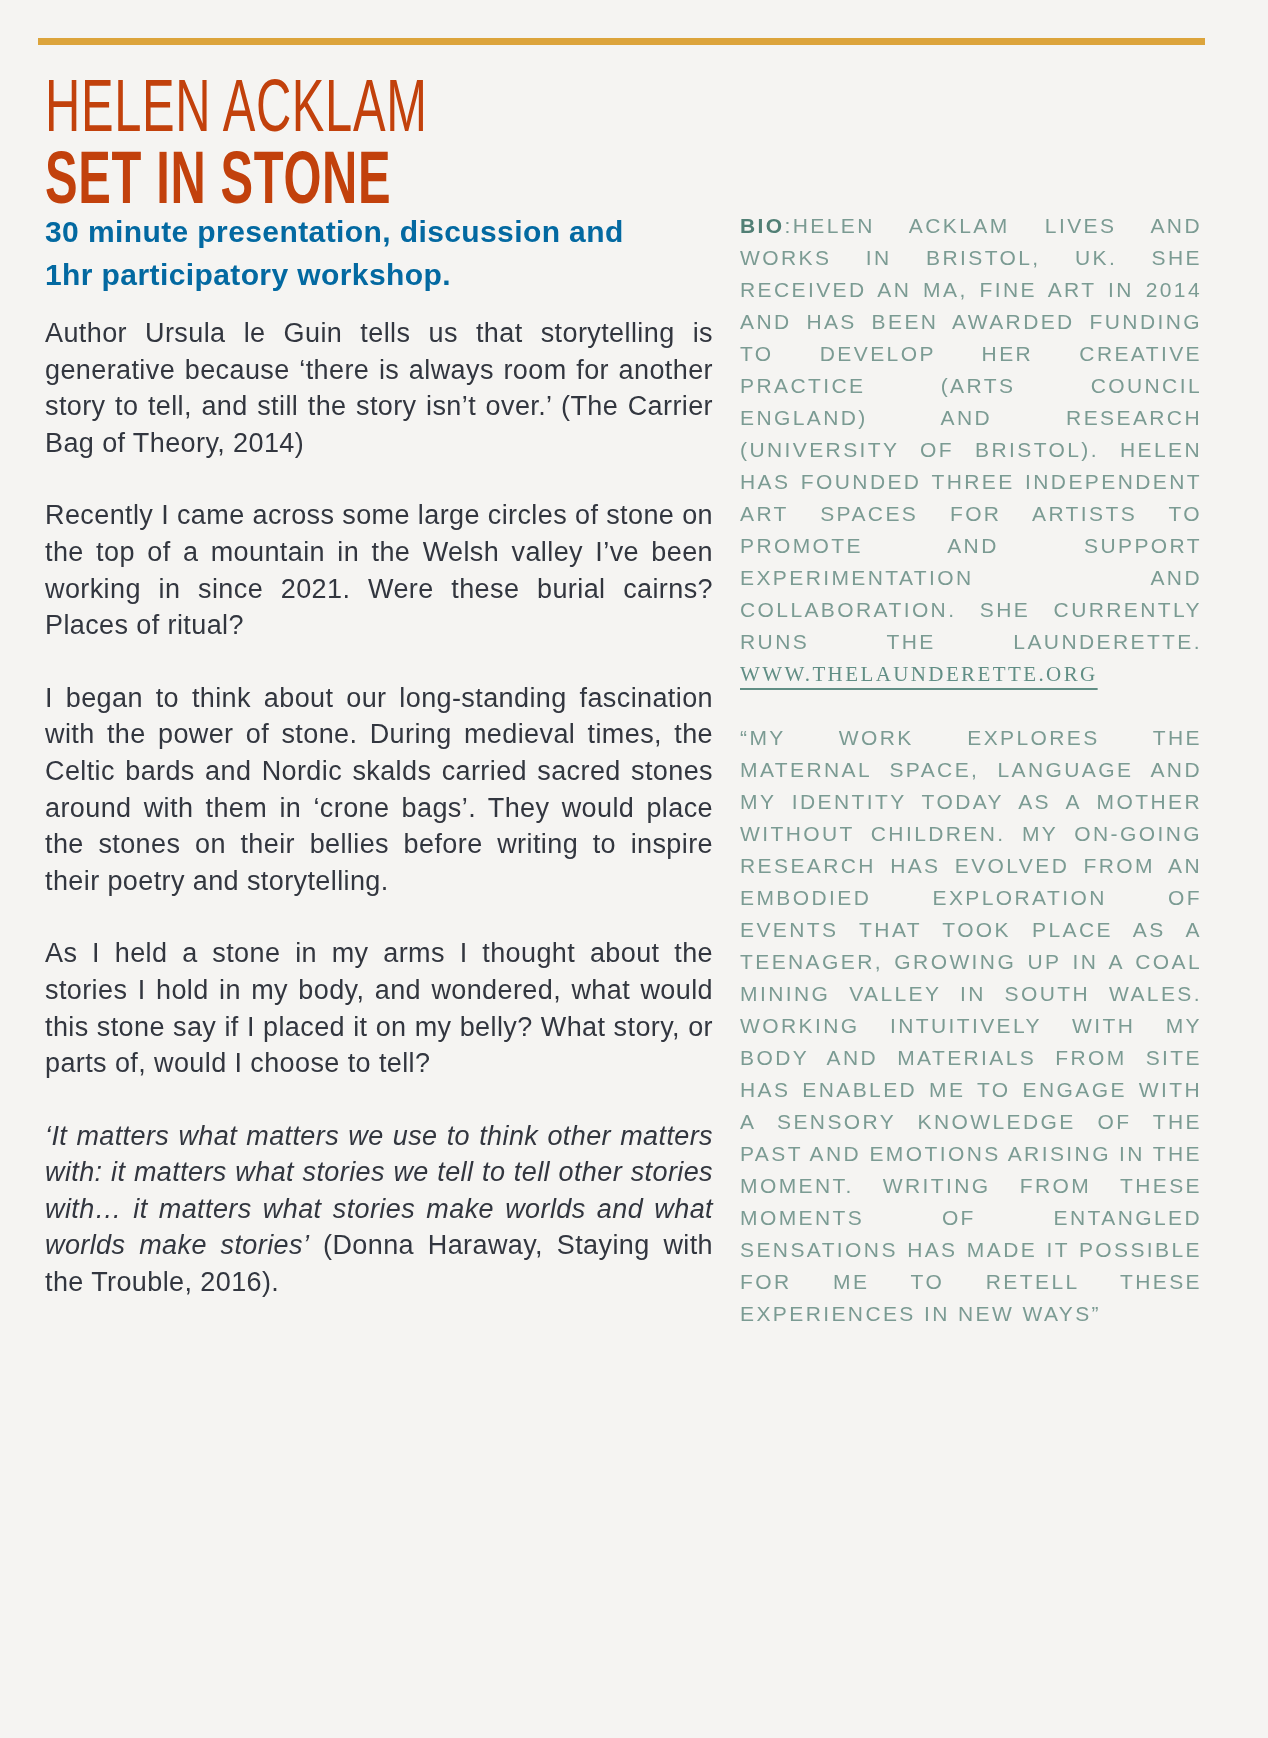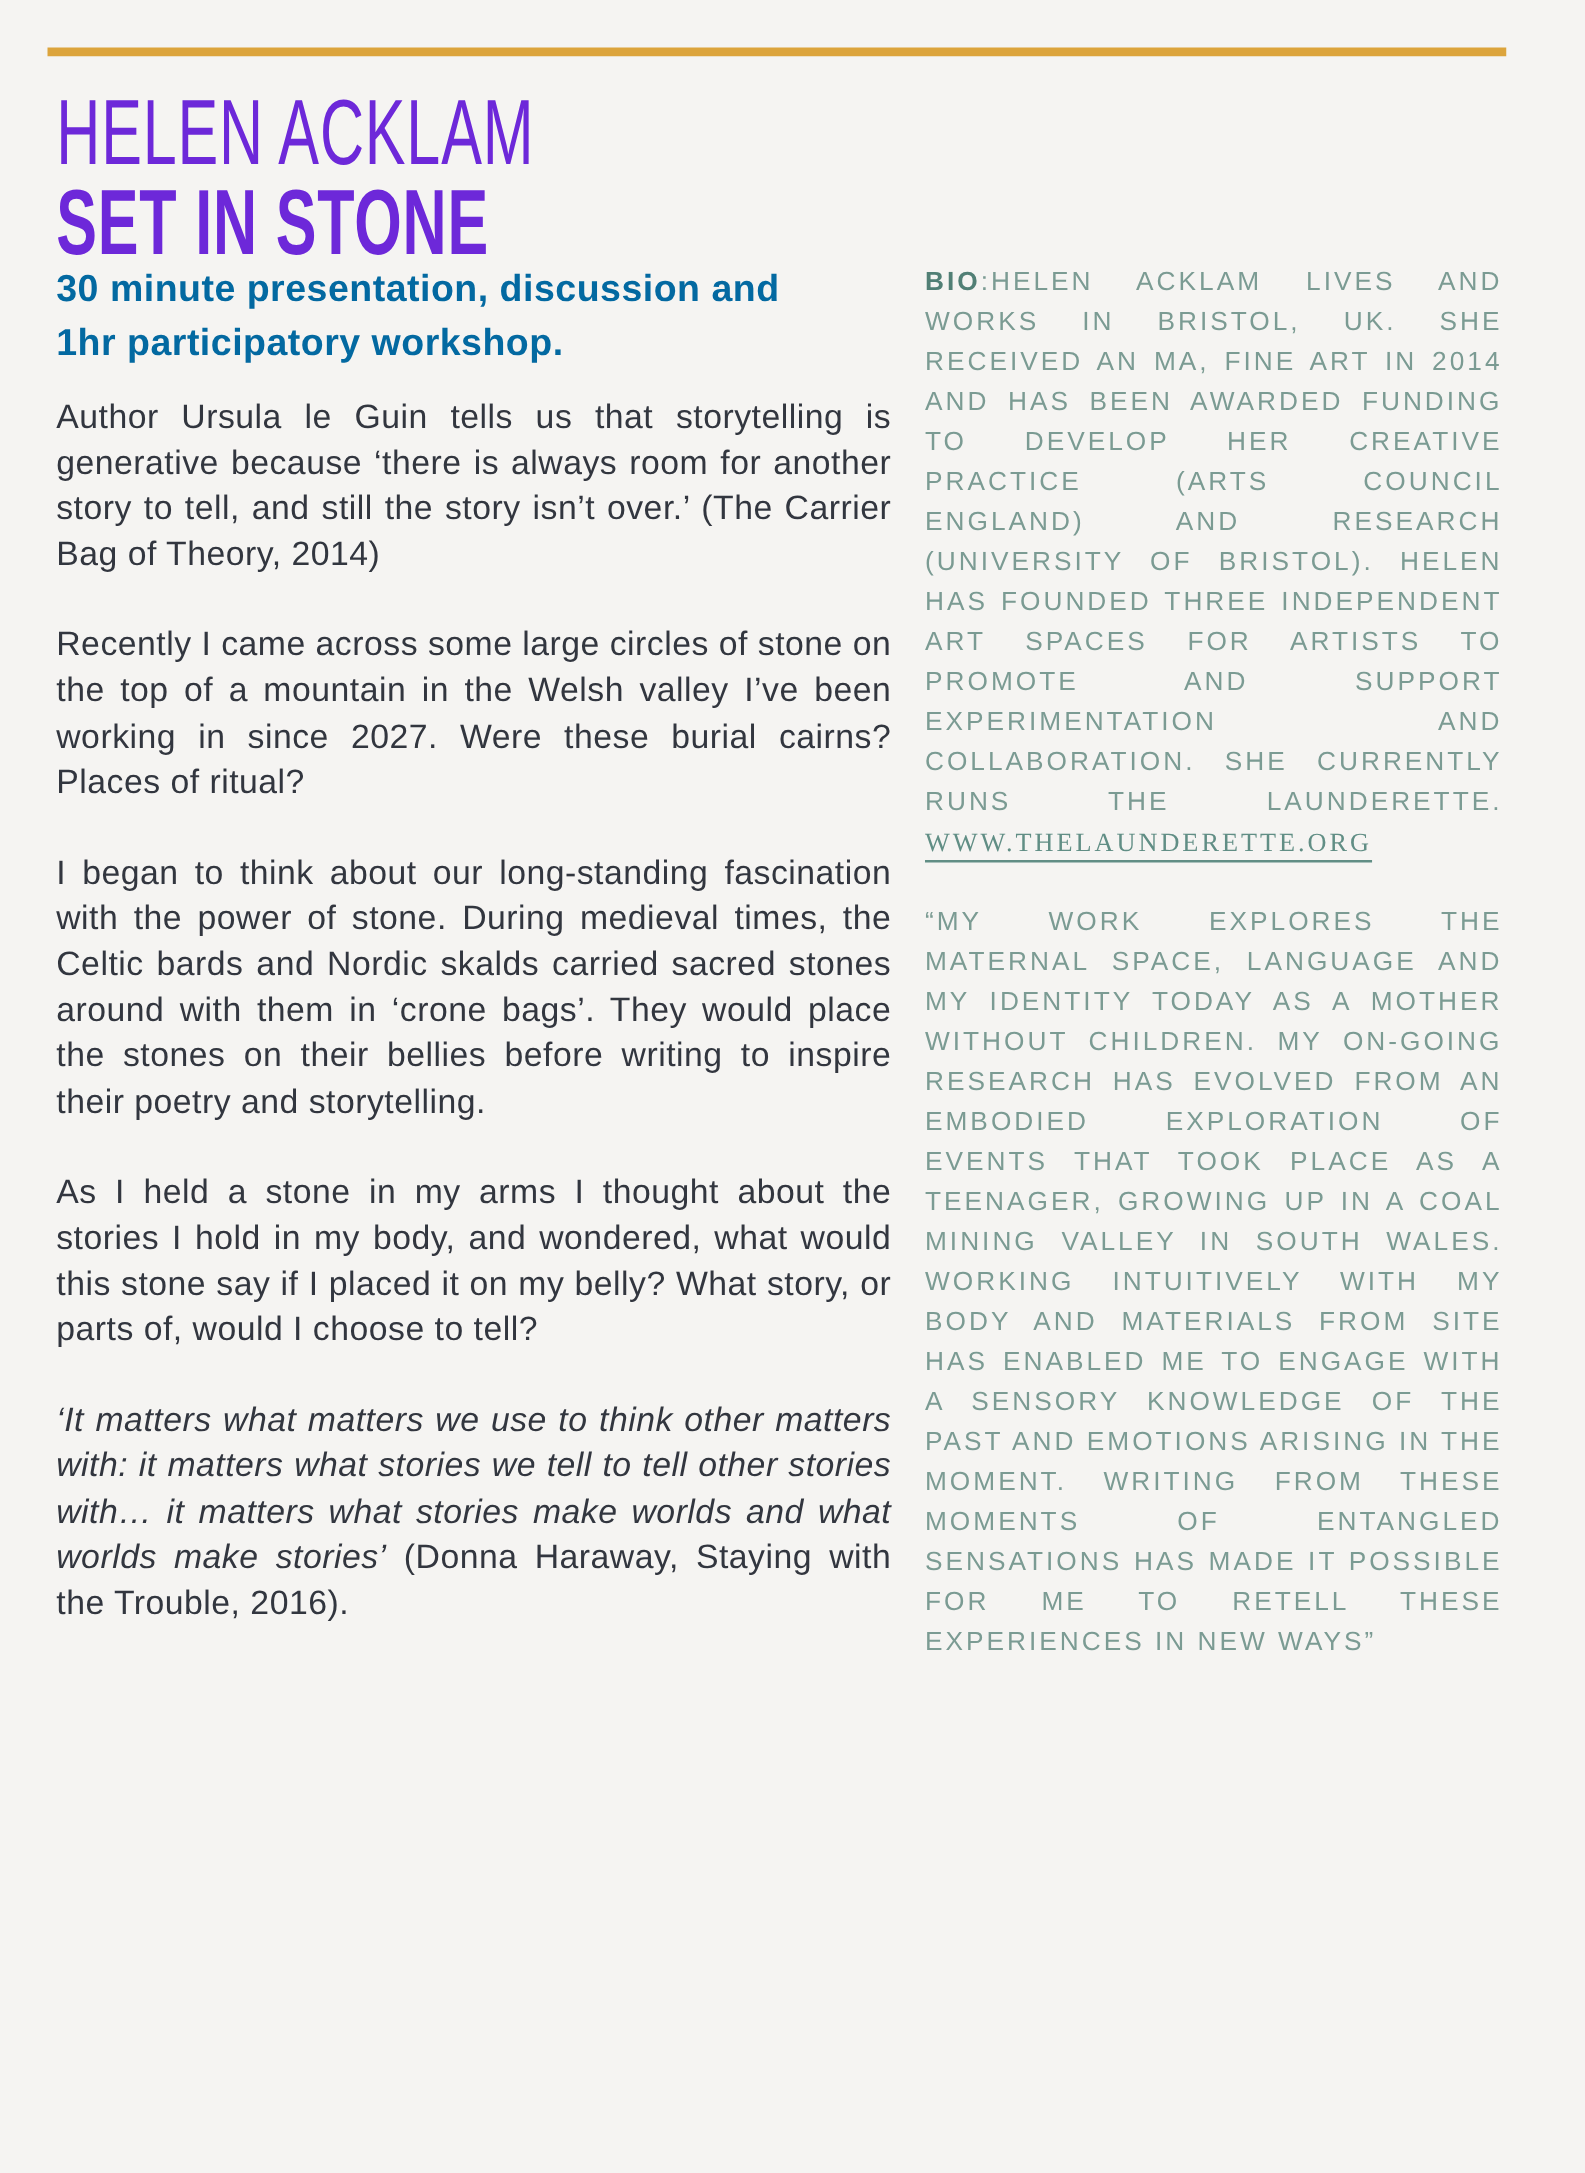--- a/index.html
+++ b/index.html
@@ -71,30 +71,30 @@
   .right-col .para2{margin-top:44px;}
   .right-col .para3{margin-top:32px;}
 </style>
 </head>
 <body>
 
 <div class="page" style="background: rgb(245, 244, 242);">
 
   <div class="top-rule" style="background: rgb(220, 164, 60);"></div>
 
-  <div class="title-block" style="color: #6d28d9;">
+  <div class="title-block" style="color: #c2410c;">
     <div class="title-line l1">HELEN ACKLAM</div>
     <div class="title-line l2">SET IN STONE</div>
   </div>
 
   <div class="subtitle">30 minute presentation, discussion and 1hr participatory workshop.</div>
 
   <div class="left-col" style="color: rgb(50, 54, 63);">
     <p>Author Ursula le Guin tells us that storytelling is generative because ‘there is always room for another story to tell, and still the story isn’t over.’ (The Carrier Bag of Theory, 2014)</p>
-    <p>Recently I came across some large circles of stone on the top of a mountain in the Welsh valley I’ve been working in since 2027. Were these burial cairns? Places of ritual?</p>
+    <p>Recently I came across some large circles of stone on the top of a mountain in the Welsh valley I’ve been working in since 2021. Were these burial cairns? Places of ritual?</p>
     <p>I began to think about our long-standing fascination with the power of stone. During medieval times, the Celtic bards and Nordic skalds carried sacred stones around with them in ‘crone bags’. They would place the stones on their bellies before writing to inspire their poetry and storytelling.</p>
     <p>As I held a stone in my arms I thought about the stories I hold in my body, and wondered, what would this stone say if I placed it on my belly? What story, or parts of, would I choose to tell?</p>
     <p><span class="quote-italic">‘It matters what matters we use to think other matters with: it matters what stories we tell to tell other stories with… it matters what stories make worlds and what worlds make stories’</span><span> (Donna Haraway, Staying with the Trouble, 2016).</span></p>
   </div>
 
   <div class="right-col" style="color: rgb(123, 155, 147);">
     <p class="bio-para"><span class="bio-bold" style="color: rgb(81, 127, 117);">BIO</span><span>:HELEN ACKLAM LIVES AND WORKS IN BRISTOL, UK. SHE RECEIVED AN MA, FINE ART IN 2014 AND HAS BEEN AWARDED FUNDING TO DEVELOP HER CREATIVE PRACTICE (ARTS COUNCIL ENGLAND) AND RESEARCH (UNIVERSITY OF BRISTOL). HELEN HAS FOUNDED THREE INDEPENDENT ART SPACES FOR ARTISTS TO PROMOTE AND SUPPORT EXPERIMENTATION AND COLLABORATION. SHE CURRENTLY RUNS THE LAUNDERETTE.</span></p>
     <a class="bio-link" style="color: rgb(97, 142, 133);">WWW.THELAUNDERETTE.ORG</a>
     <p class="para3">“MY WORK EXPLORES THE MATERNAL SPACE, LANGUAGE AND MY IDENTITY TODAY AS A MOTHER WITHOUT CHILDREN. MY ON-GOING RESEARCH HAS EVOLVED FROM AN EMBODIED EXPLORATION OF EVENTS THAT TOOK PLACE AS A TEENAGER, GROWING UP IN A COAL MINING VALLEY IN SOUTH WALES. WORKING INTUITIVELY WITH MY BODY AND MATERIALS FROM SITE HAS ENABLED ME TO ENGAGE WITH A SENSORY KNOWLEDGE OF THE PAST AND EMOTIONS ARISING IN THE MOMENT. WRITING FROM THESE MOMENTS OF ENTANGLED SENSATIONS HAS MADE IT POSSIBLE FOR ME TO RETELL THESE EXPERIENCES IN NEW WAYS”</p>
   </div>

